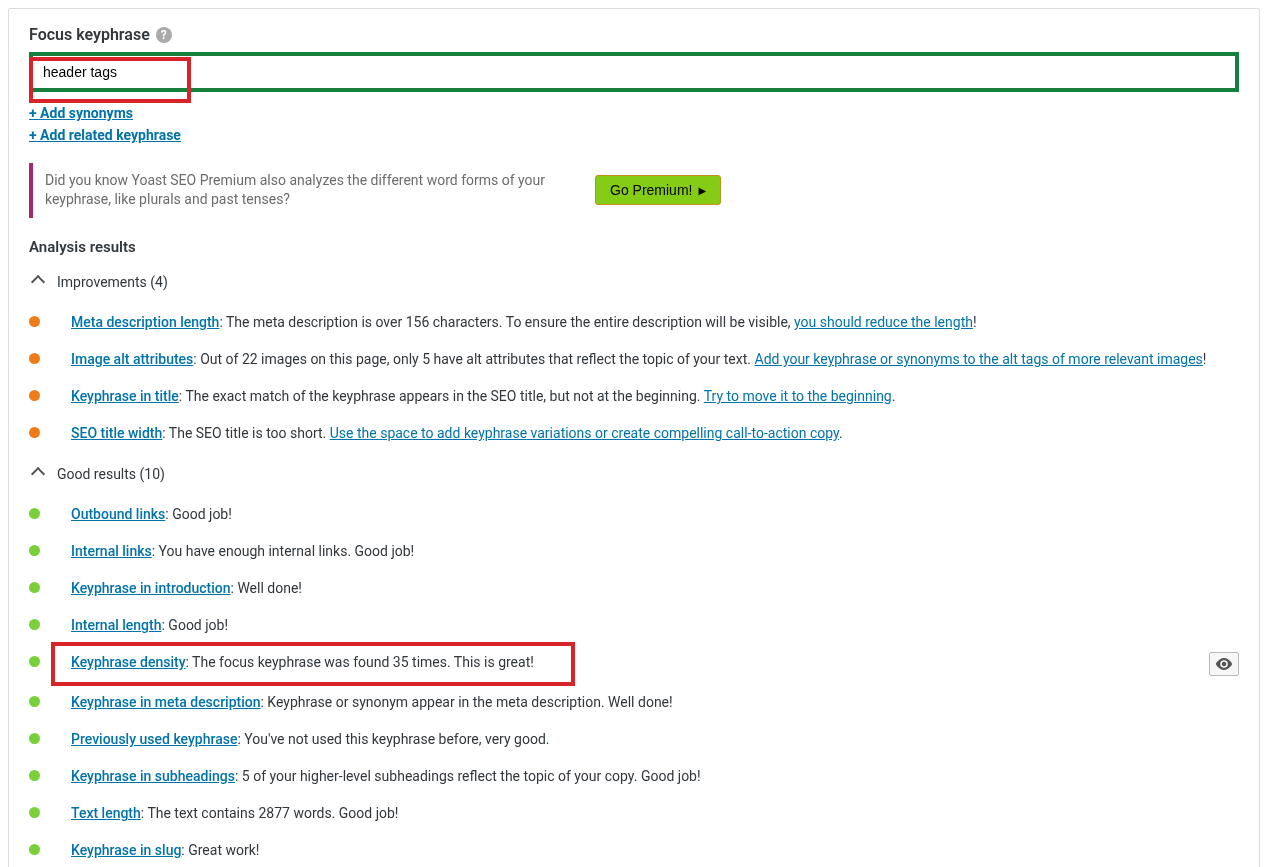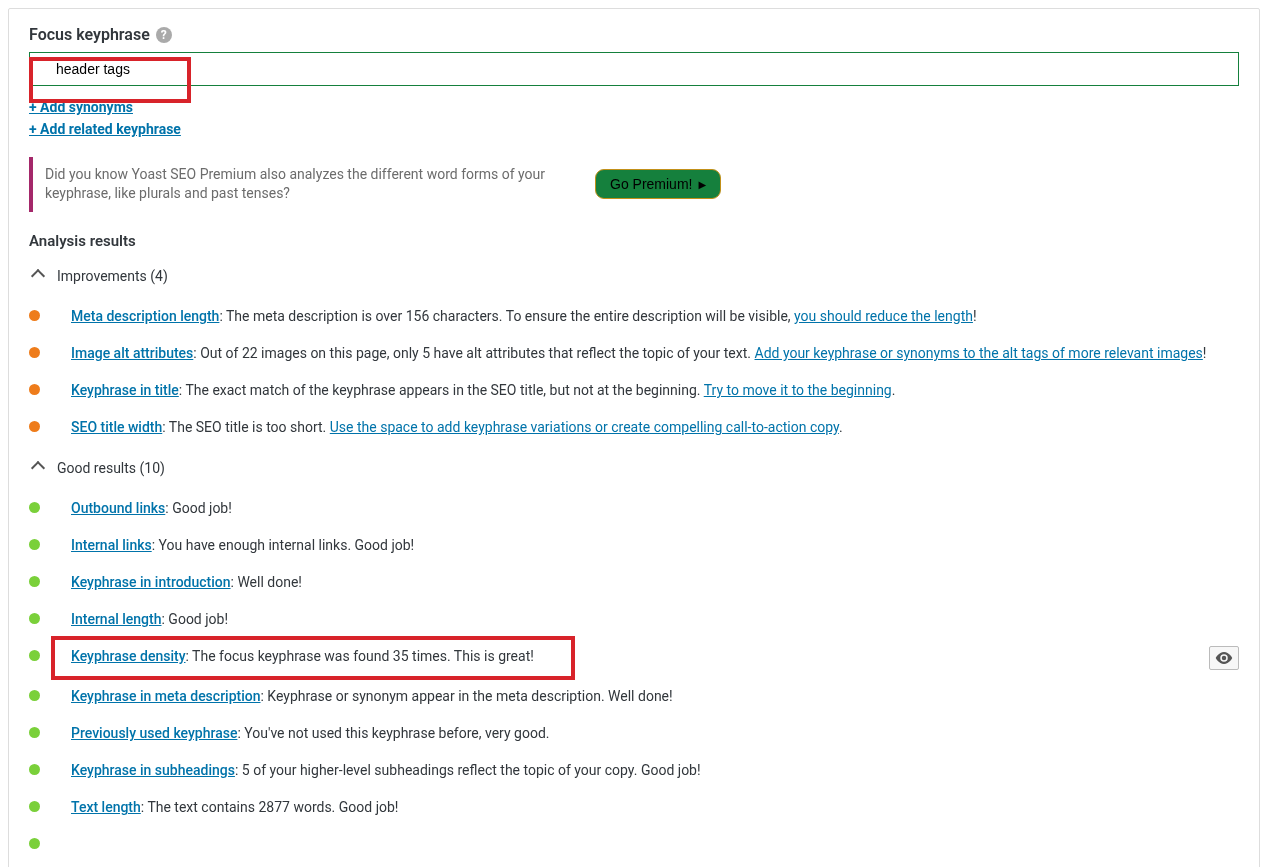--- a/index.html
+++ b/index.html
@@ -24,23 +24,23 @@
     }
     .label-row strong { font-weight: 600; font-size: 16px; }
     .help-icon {
       width: 16px; height: 16px; border-radius: 50%;
       background: #aaa; color: #fff; display: inline-flex;
       align-items: center; justify-content: center; font-size: 12px;
       font-weight: bold;
     }
     .kw-input {
       width: 100%;
-      padding: 8px 26px;
+      padding: 8px 10px;
       font-size: 14px;
-      border: 1px solid #15803d;
+      border: 4px solid #15803d;
       background: #fff;
       outline: none;
     }
     .red-annot-box1 {
       position: absolute;
       left: 0; top: 32px;
       width: 162px; height: 46px;
       border: 4px solid #d8232a;
       pointer-events: none;
     }
@@ -50,23 +50,23 @@
       display: block; color: #0073aa; text-decoration: underline;
       font-size: 14px; line-height: 1.6; font-weight: bold;
     }
     .upsell {
       display: flex; align-items: center; gap: 30px;
       border-left: 4px solid #a4286a; padding: 8px 12px;
       margin-bottom: 20px;
     }
     .upsell p { color: #6c6c6c; max-width: 520px; line-height: 1.4; }
     .premium-btn {
-      background: #15803d;
+      background: #84cc16;
       border: 1px solid #c29019;
-      border-radius: 9px;
+      border-radius: 3px;
       padding: 6px 14px;
       font-size: 14px;
       font-weight: 500;
       display: inline-flex; align-items: center; gap: 6px;
       cursor: pointer;
     }
     .premium-btn .tri { font-size: 10px; }
     h3.analysis-title { font-size: 15px; font-weight: 600; margin: 14px 0 18px 0; }
     .section-header {
       display: flex; align-items: center; gap: 10px;
@@ -209,18 +209,19 @@
         <li>
           <span class="bullet green"></span>
           <span class="result-text"><a href="#" class="topic">Keyphrase in subheadings</a>: 5 of your higher-level subheadings reflect the topic of your copy. Good job!</span>
         </li>
         <li>
           <span class="bullet green"></span>
           <span class="result-text"><a href="#" class="topic">Text length</a>: The text contains 2877 words. Good job!</span>
         </li>
         <li>
           <span class="bullet green"></span>
+          <span class="result-text"><a href="#" class="topic">Keyphrase in slug</a>: Great work!</span>
         </li>
       </ul>
   <div class="red-annot-box2" style="left: 22px; top: 146px; width: 524px; height: 44px;"></div>
     </div>
 
 </div>
 
 </body></html>

